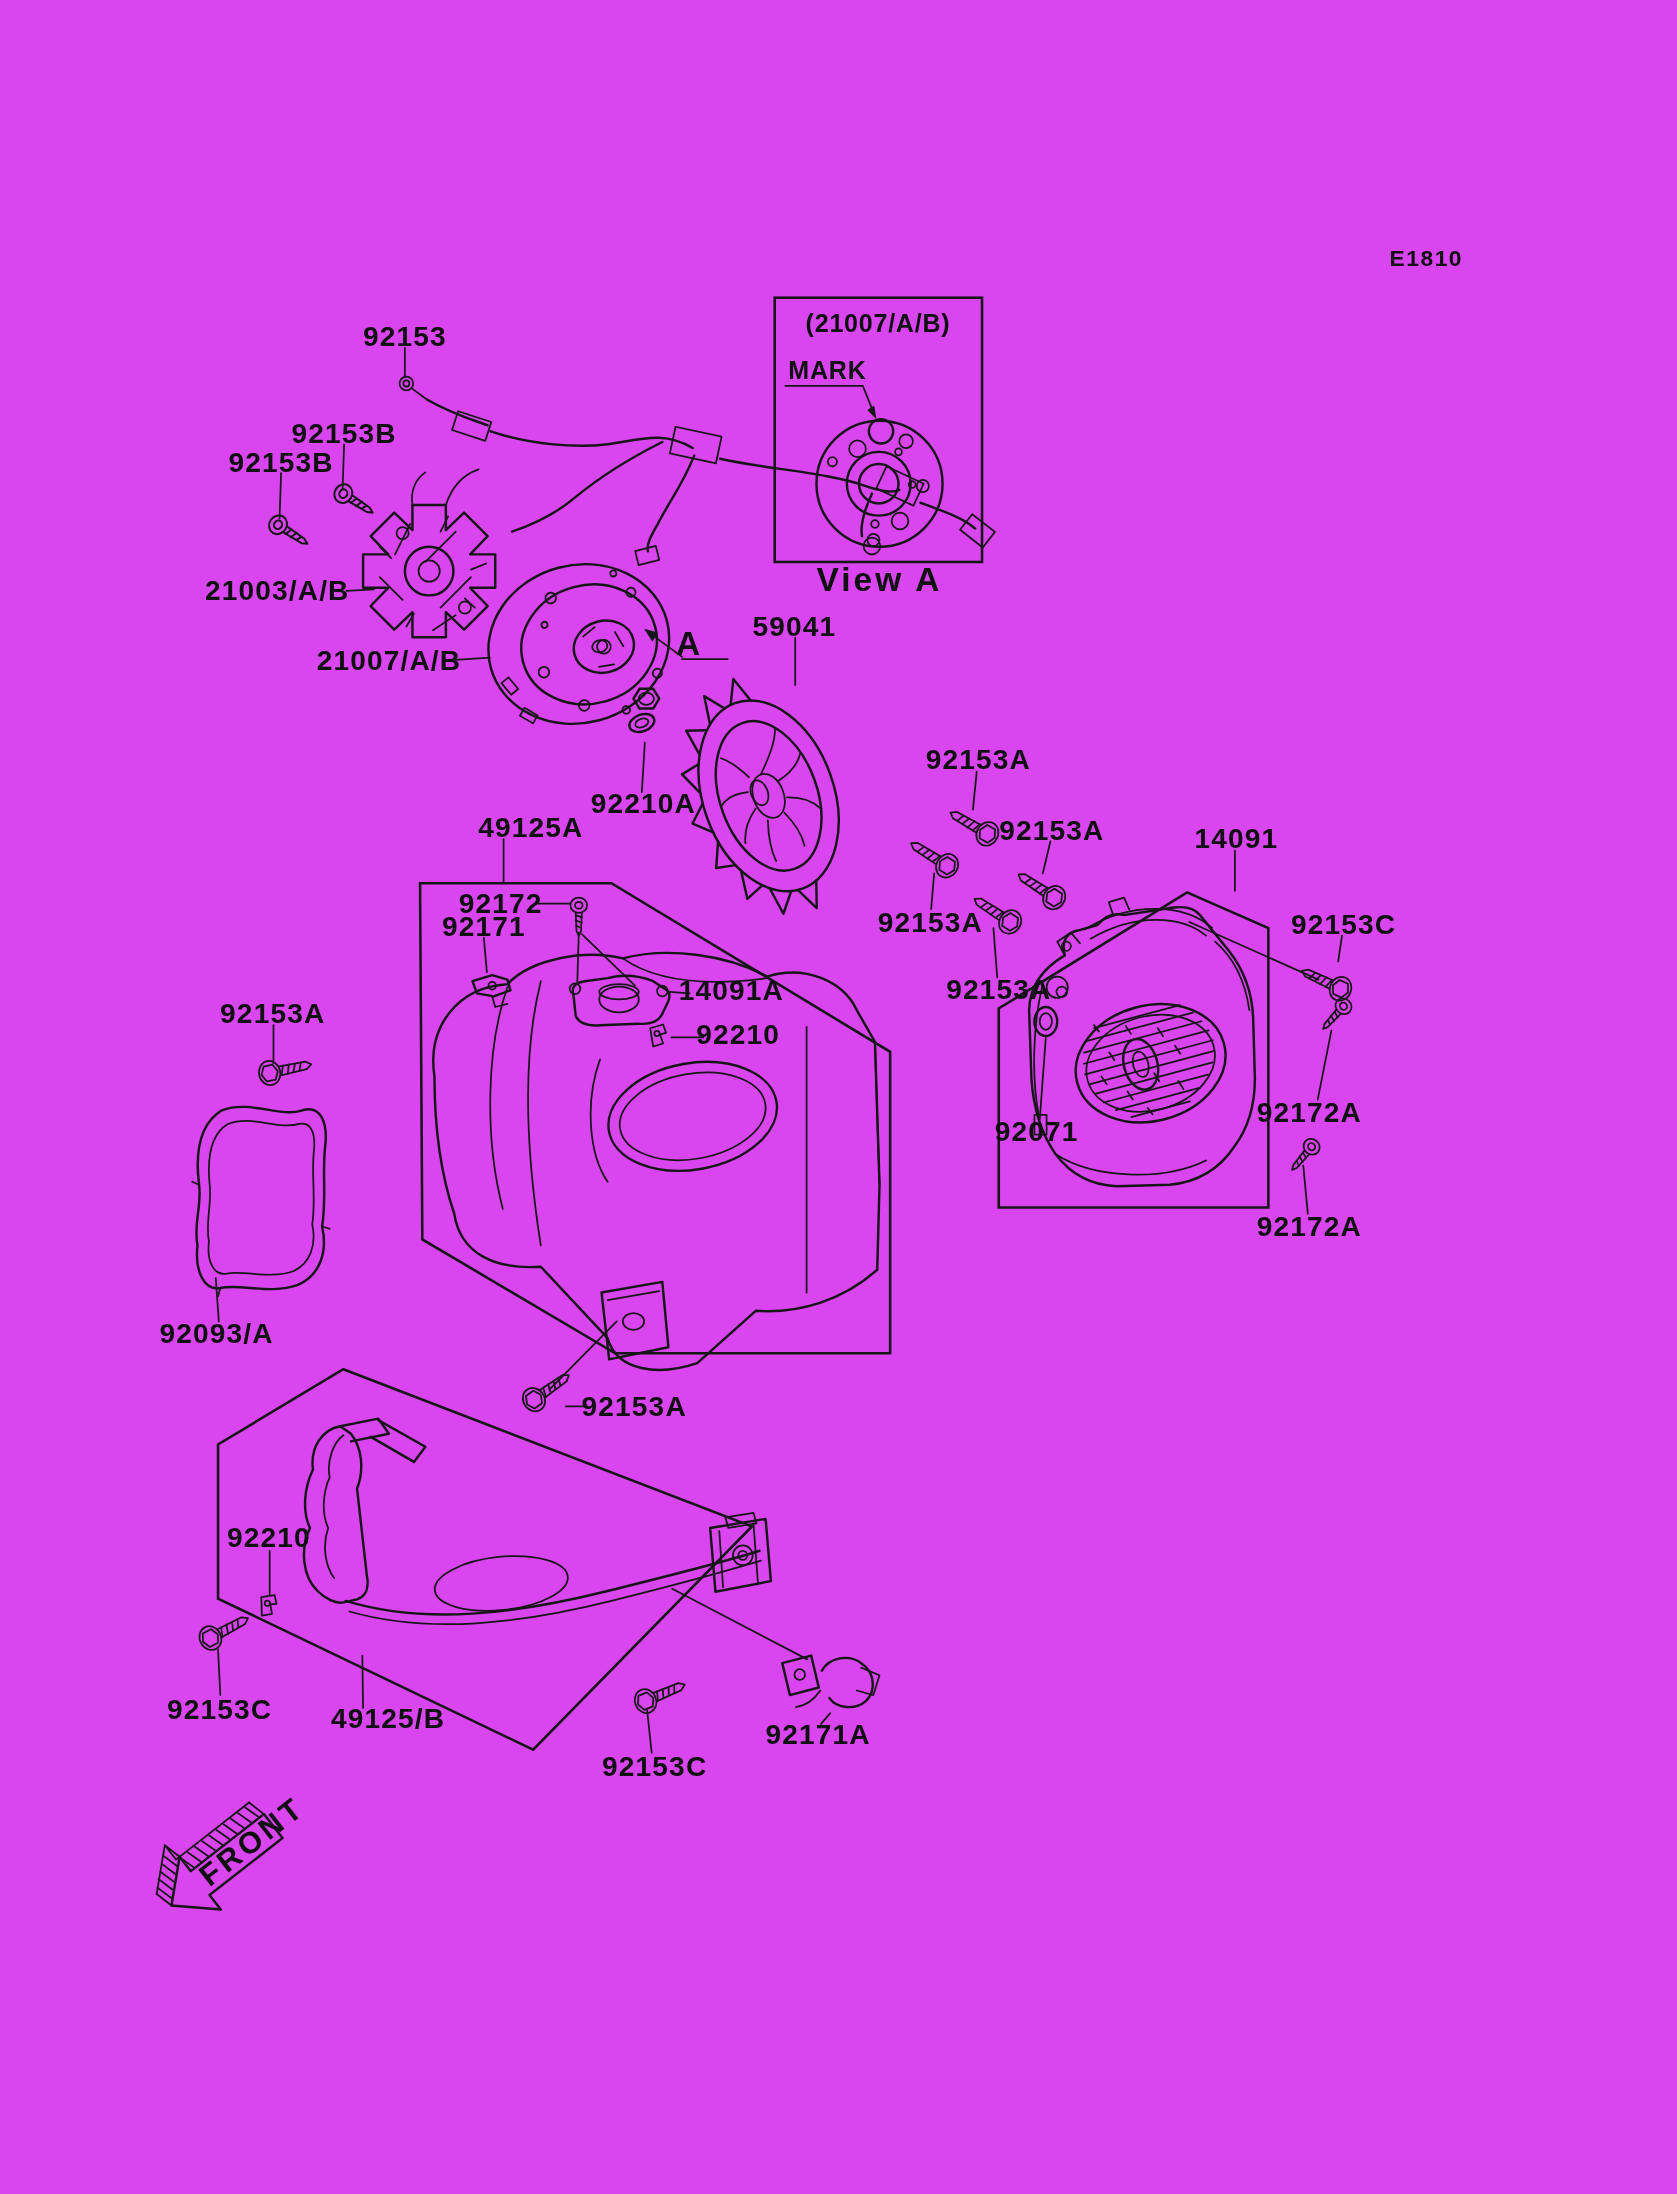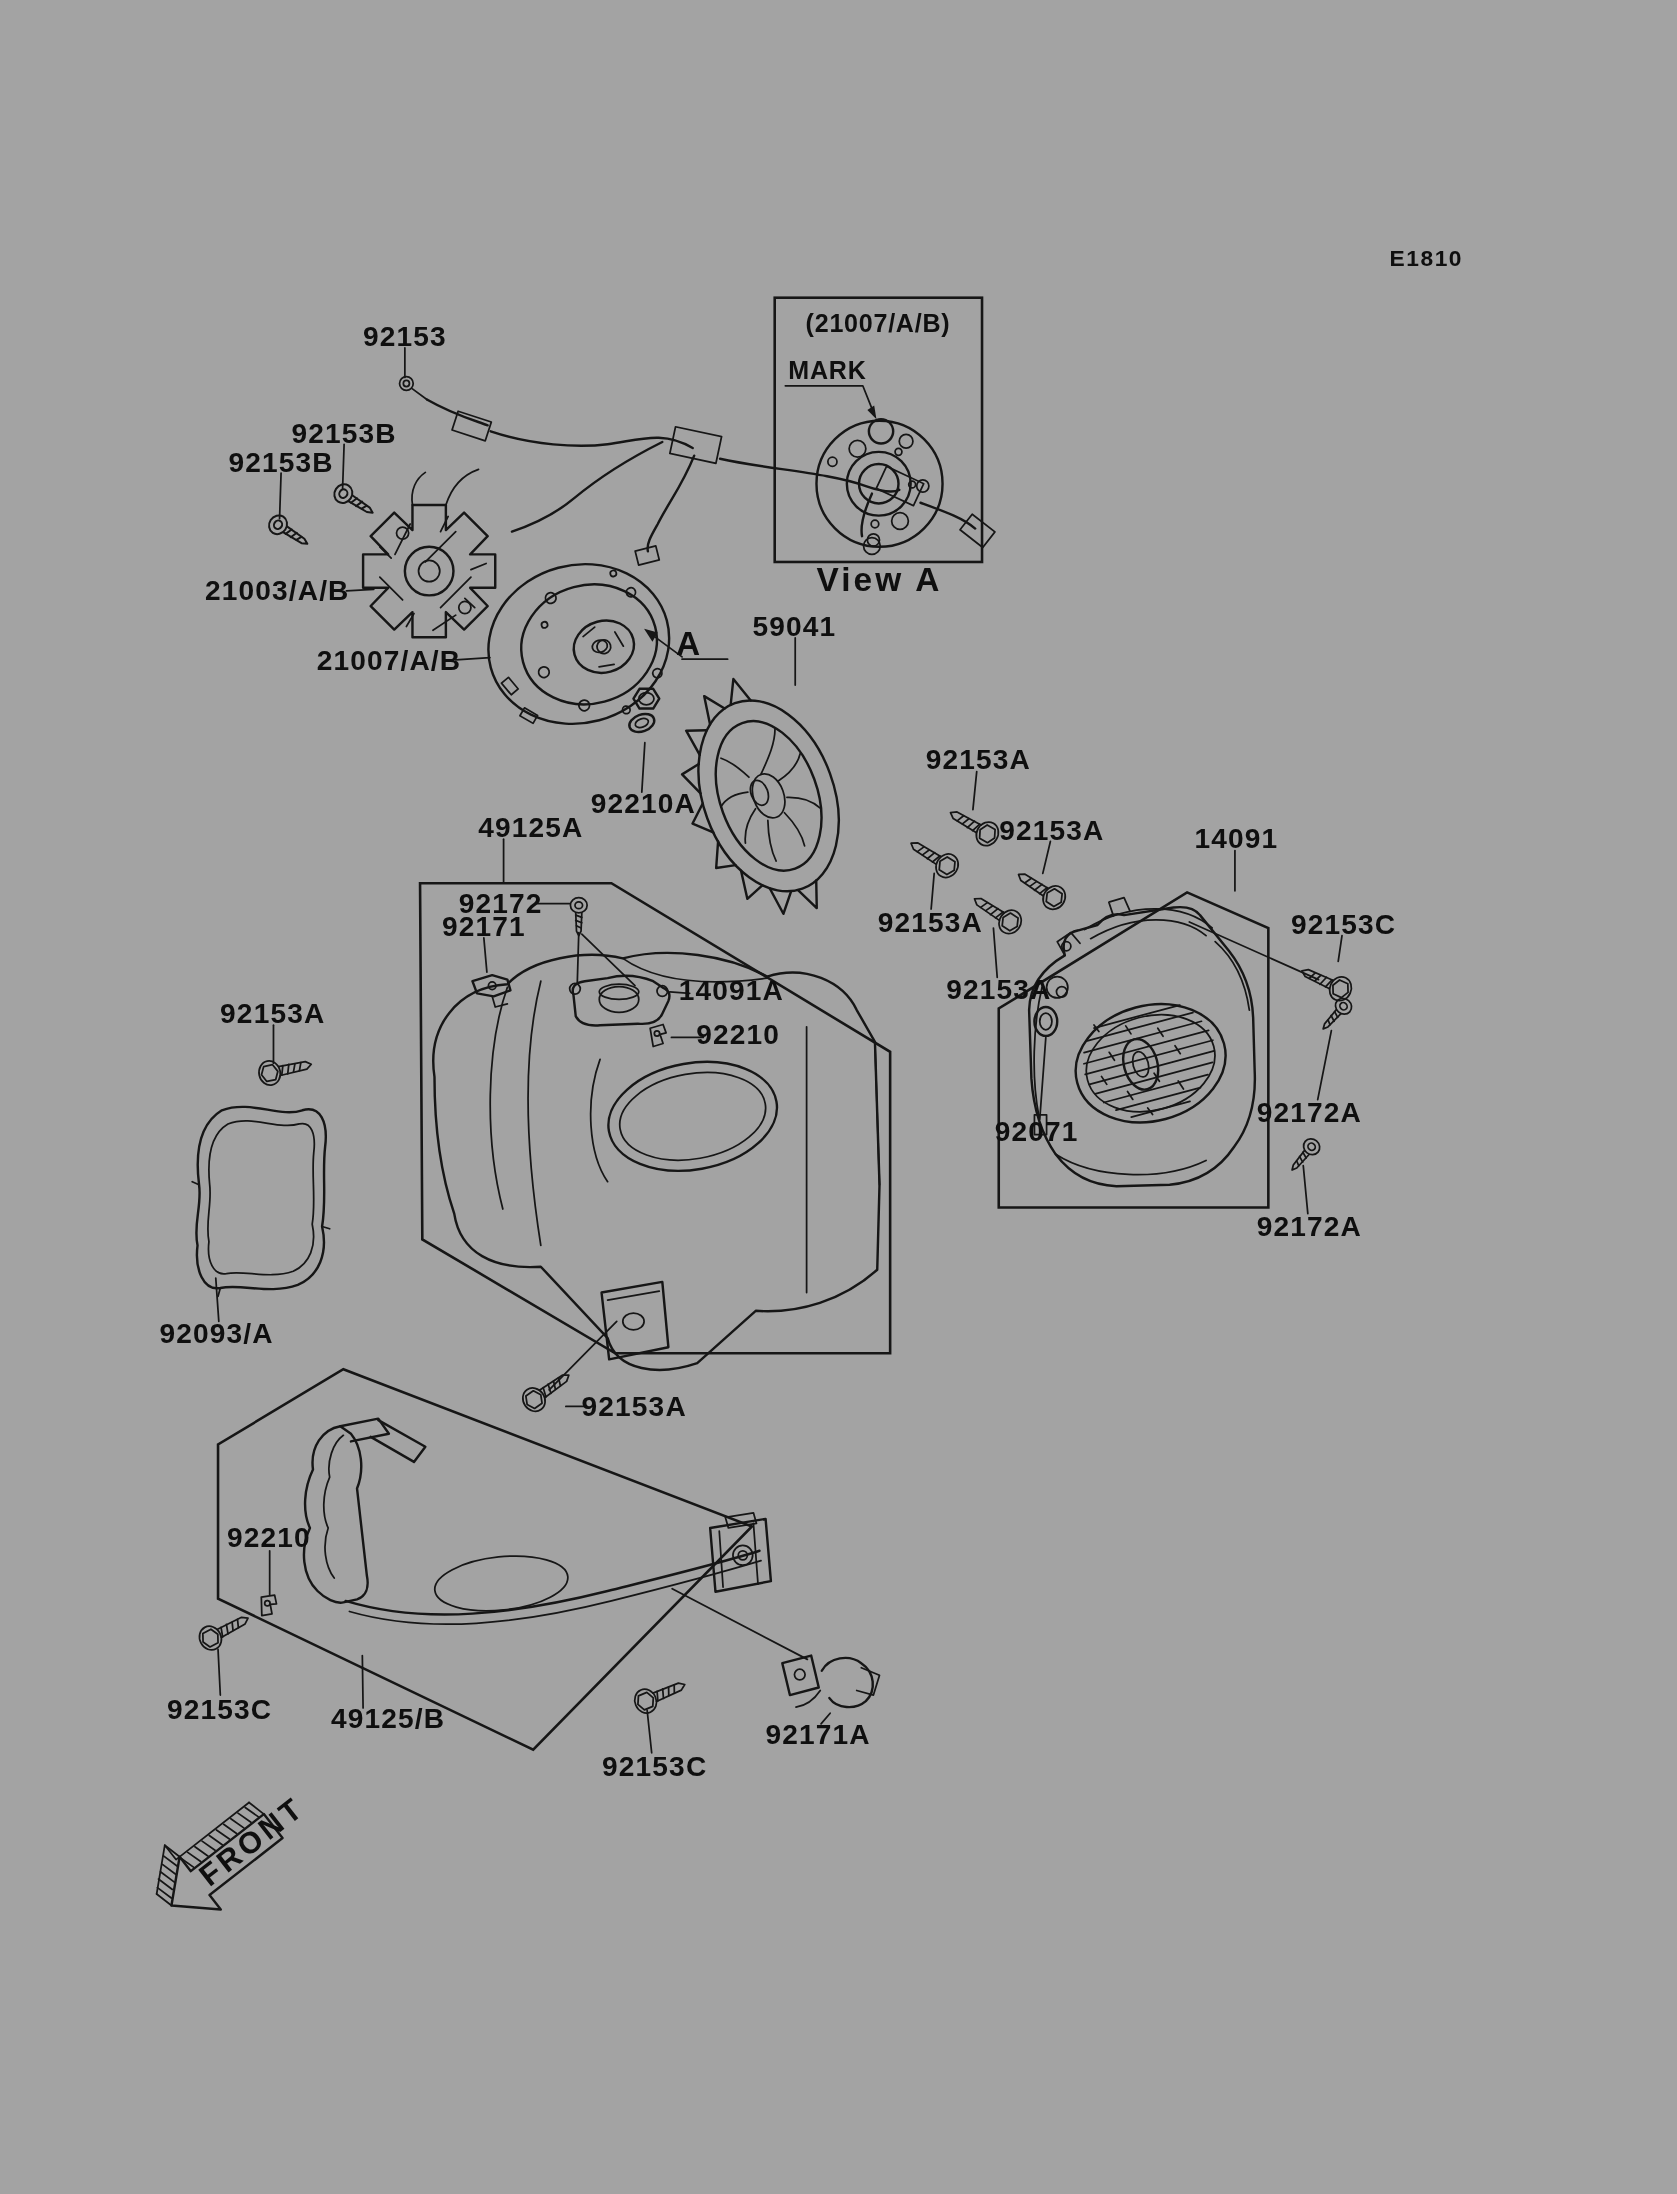--- a/index.html
+++ b/index.html
@@ -1,16 +1,16 @@
 <!DOCTYPE html>
 <html style="font-size:12px"><head>
 <meta charset="utf-8">
 <style>
   html,body{margin:0;padding:0;background:#ffffff;}
-  .canvas{position:relative;width:1677px;height:2194px;background:#a3a3a3;overflow:hidden;
+  .canvas{position:relative;width:1677px;height:2194px;background:#d946ef;overflow:hidden;
           font-family:"Liberation Sans",sans-serif;}
   svg{position:absolute;left:0;top:0;}
   .ln{fill:none;stroke:#161616;stroke-width:3.2;stroke-linecap:round;stroke-linejoin:round;}
   .lt{fill:none;stroke:#161616;stroke-width:2.3;stroke-linecap:round;stroke-linejoin:round;}
   .bx{fill:none;stroke:#161616;stroke-width:3.4;stroke-linejoin:miter;}
   .fill{fill:#161616;stroke:none;}
   .lbl{font:700 37px "Liberation Sans",sans-serif;fill:#0f0f0f;letter-spacing:1.5px;}
   .lbl-sm{font:700 33px "Liberation Sans",sans-serif;fill:#0f0f0f;letter-spacing:1px;}
   .lbl-code{font:700 30px "Liberation Sans",sans-serif;fill:#0f0f0f;letter-spacing:2px;}
   .lbl-big{font:700 44px "Liberation Sans",sans-serif;fill:#0f0f0f;letter-spacing:4px;}

